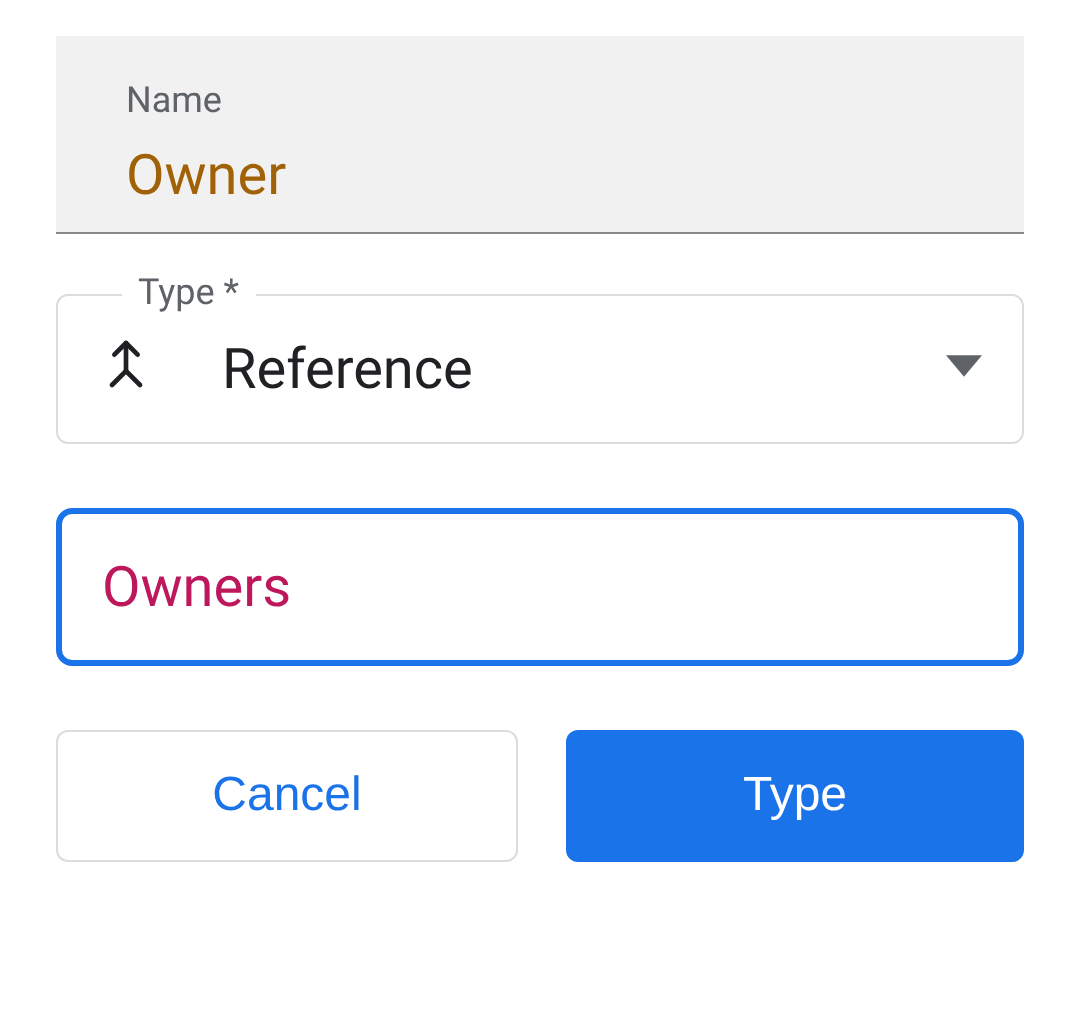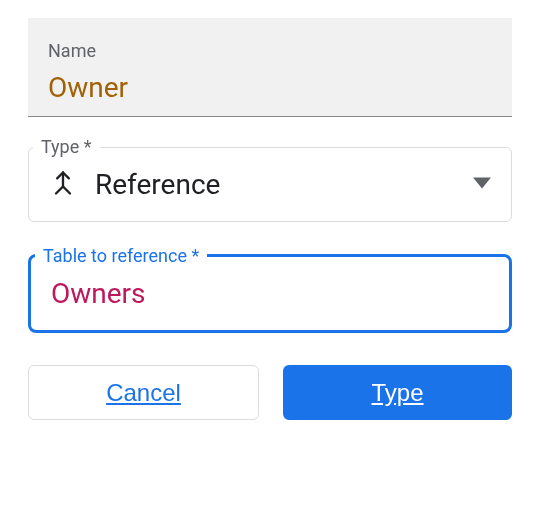--- a/index.html
+++ b/index.html
@@ -9,21 +9,21 @@
     }
     body {
       font-family: 'Google Sans', Roboto, Arial, sans-serif;
       width: 540px;
       height: 510px;
       background: #fff;
       padding: 18px 28px;
     }
     .name-field {
       background: #f1f1f1;
-      padding: 22px 20px 12px 20px;
+      padding: 22px 20px 12px 35px;
       border-bottom: 1.5px solid #888;
       margin-bottom: 30px;
     }
     .name-label {
       font-size: 18px;
       color: #5f6368;
       margin-bottom: 10px;
       display: block;
     }
     .name-value {
@@ -37,66 +37,65 @@
       padding: 20px 20px 20px 20px;
       margin-bottom: 32px;
     }
     .outlined-field.focused {
       border: 3px solid #1a73e8;
       border-radius: 8px;
     }
     .outlined-label {
       position: absolute;
       top: -12px;
-      left: 4px;
+      left: 32px;
       background: #fff;
       padding: 0 8px;
       font-size: 18px;
       color: #5f6368;
     }
     .outlined-field.focused .outlined-label {
       color: #1a73e8;
     }
     .type-content {
       display: flex;
       align-items: center;
       justify-content: space-between;
     }
     .type-left {
       display: flex;
-      align-items: flex-end;
-      gap: 18px;
+      align-items: flex-start;
+      gap: 34px;
     }
     .type-value {
       font-size: 28px;
       color: #202124;
     }
     .ref-value {
       font-size: 28px;
       color: #be185d;
     }
     .dropdown-icon {
       color: #5f6368;
     }
     .buttons {
       display: flex;
       gap: 24px;
       margin-top: 6px;
     }
     .btn {
       flex: 1;
-      height: 55px;
+      height: 66px;
       border-radius: 6px;
       font-size: 24px;
       font-weight: 500;
       cursor: pointer;
       display: flex;
       align-items: center;
       justify-content: center;
-      text-decoration: underline;
     }
     .btn-cancel {
       background: #fff;
       border: 1.5px solid #dadce0;
       color: #1a73e8;
     }
     .btn-save {
       background: #1a73e8;
       border: none;
       color: #fff;
@@ -130,20 +129,19 @@
     </div>
     <span class="dropdown-icon">
       <svg width="18" height="14" viewBox="0 0 10 6">
         <path d="M0 0 L10 0 L5 6 Z" fill="#5f6368"></path>
       </svg>
     </span>
   </div>
 </div>
 
 <div class="outlined-field focused">
-  <span class="outlined-label">Table to reference *</span>
   <div class="ref-value">Owners</div>
 </div>
 
 <div class="buttons">
   <button class="btn btn-cancel">Cancel</button>
   <button class="btn btn-save">Type</button>
 </div>
 
 </body></html>

